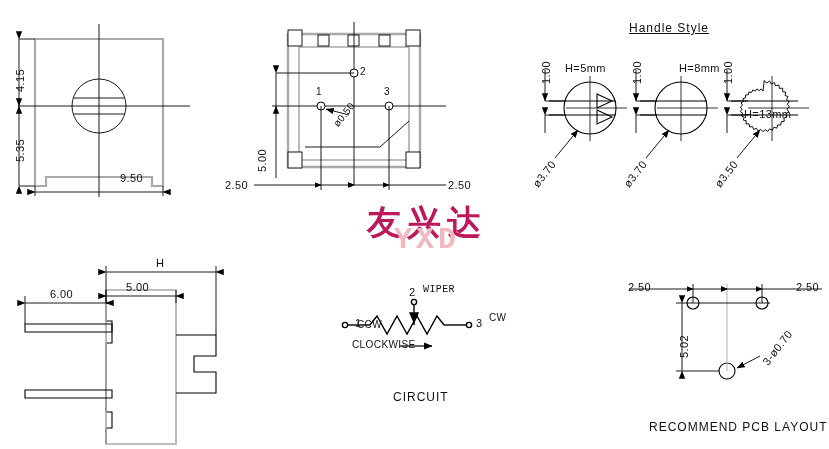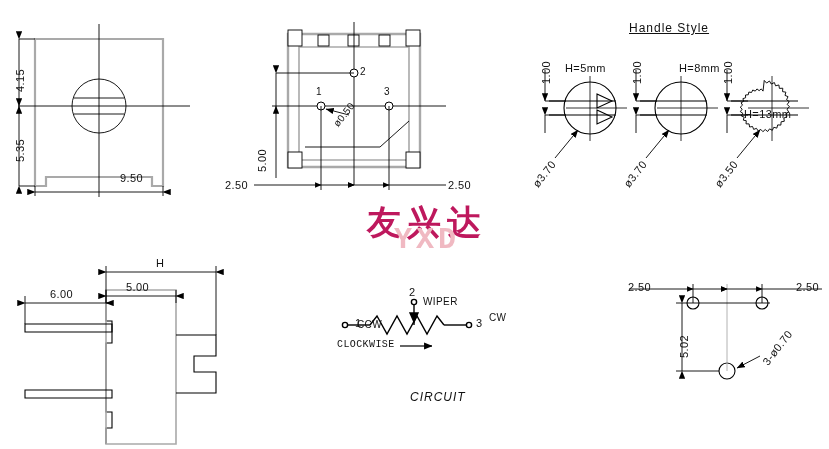--- a/index.html
+++ b/index.html
@@ -244,27 +244,28 @@
 
 <div class="lbl" style="left:156px;top:257px;">H</div>
 <div class="lbl" style="left:126px;top:281px;">5.00</div>
 <div class="lbl" style="left:50px;top:288px;">6.00</div>
 
 <div class="lbl sm" style="left:330px;top:319px;margin-left:27px;">CCW</div>
 <div class="lbl" style="left:355px;top:317px;">1</div>
 <div class="lbl" style="left:476px;top:317px;">3</div>
 <div class="lbl sm" style="left:489px;top:312px;">CW</div>
 <div class="lbl" style="left:409px;top:286px;">2</div>
-<div class="lbl sm" style="left:423px;top:296px;">WIPER</div>
-<div class="lbl sm" style="left:337px;top:339px;font-family:Liberation Mono, monospace;">CLOCKWISE</div>
-<div class="lbl title" style="left:410px;top:390px;font-style:italic;">CIRCUIT</div>
+<div class="lbl sm" style="left:423px;top:284px;font-family:Liberation Mono, monospace;">WIPER</div>
+<div class="lbl sm" style="left:352px;top:339px;">CLOCKWISE</div>
+<div class="lbl title" style="left:393px;top:390px;">CIRCUIT</div>
 
 <div class="lbl" style="left:628px;top:281px;">2.50</div>
 <div class="lbl" style="left:796px;top:281px;">2.50</div>
 <div class="lbl rot" style="left:678px;top:358px;">5.02</div>
 <div class="lbl rot45" style="left:760px;top:360px;">3-ø0.70</div>
+<div class="lbl title" style="left:649px;top:420px;">RECOMMEND PCB LAYOUT</div>
 
 <div class="wm" style="left:352px;top:205px;width:150px;">
   <div class="cn">友兴达</div>
   <div class="yxd">YXD</div>
 </div>
 
 </div>
 
 </body></html>

